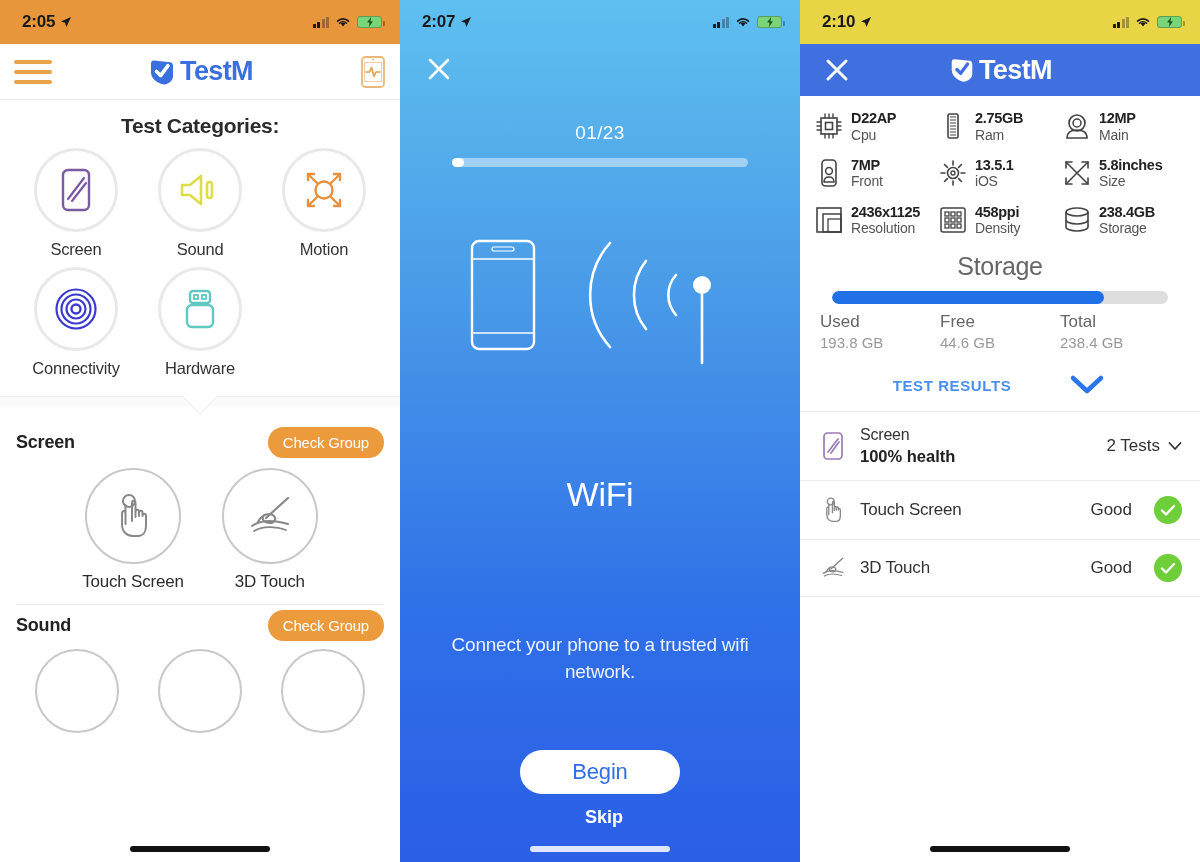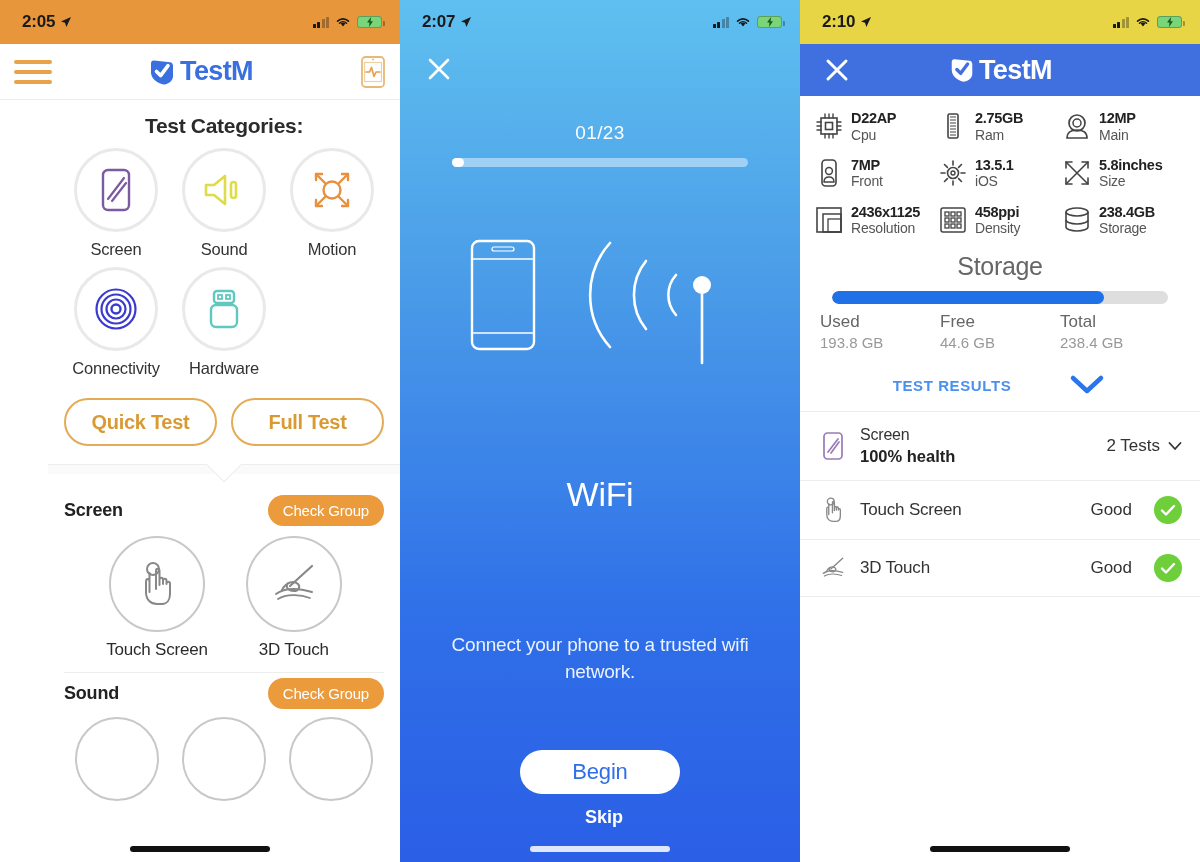--- a/index.html
+++ b/index.html
@@ -36,21 +36,21 @@
     height: 56px; background: #fff; display: flex; align-items: center;
     justify-content: space-between; padding: 0 14px;
     border-bottom: 1px solid #ececec; position: relative;
   }
   .hamburger { display: flex; flex-direction: column; gap: 6px; width: 38px; cursor: pointer; }
   .hamburger span { display: block; height: 4px; background: #e8a martin; }
   .hamburger span { background: #eaa24a; border-radius: 2px; }
   .logo-wrap { display: flex; align-items: center; gap: 3px; position: absolute;
                left: 50%; transform: translateX(-50%); }
   .logo-text { font-size: 27px; font-weight: bold; color: #3a6fe0; letter-spacing: -0.6px; }
-  .p1-body { height: 762px; overflow: hidden; position: relative; background: #fff; padding-left: 48px; }
+  .p1-body { height: 762px; overflow: hidden; position: relative; background: #fff; }
   .cat-title { text-align: center; font-size: 21px; font-weight: bold; color: #2b2b2b;
                padding: 14px 0 10px; letter-spacing: -0.3px; }
   .cat-grid { display: grid; grid-template-columns: repeat(3,1fr); row-gap: 8px; padding: 0 14px; }
   .cat-cell { display: flex; flex-direction: column; align-items: center; cursor: pointer; }
   .cat-circle {
     width: 84px; height: 84px; border-radius: 50%; border: 3px solid #e9e9e9;
     display: flex; align-items: center; justify-content: center; background: #fff;
   }
   .cat-label { font-size: 16.5px; color: #333; margin-top: 8px; letter-spacing: -0.2px; }
   .or-row { display: flex; align-items: center; gap: 12px; padding: 20px 20px 0; }
@@ -267,24 +267,20 @@
               <rect x="23" y="10" width="4" height="4" fill="none" stroke="#5fc8c0" stroke-width="1.8"></rect>
               <rect x="8" y="20" width="26" height="22" rx="5" fill="none" stroke="#5fc8c0" stroke-width="2.4"></rect>
             </svg>
           </div>
           <div class="cat-label">Hardware</div>
         </div>
 
       </div>
 
 
-      <div class="test-btns">
-        <div class="pill-btn">Quick Test</div>
-        <div class="pill-btn">Full Test</div>
-      </div>
 
       <div class="divider-notch">
         <div class="bar"></div>
         <div class="notch"></div>
       </div>
 
       <div class="group-sec">
         <div class="group-head">
           <span class="group-name">Screen</span>
           <span class="check-group">Check Group</span>

